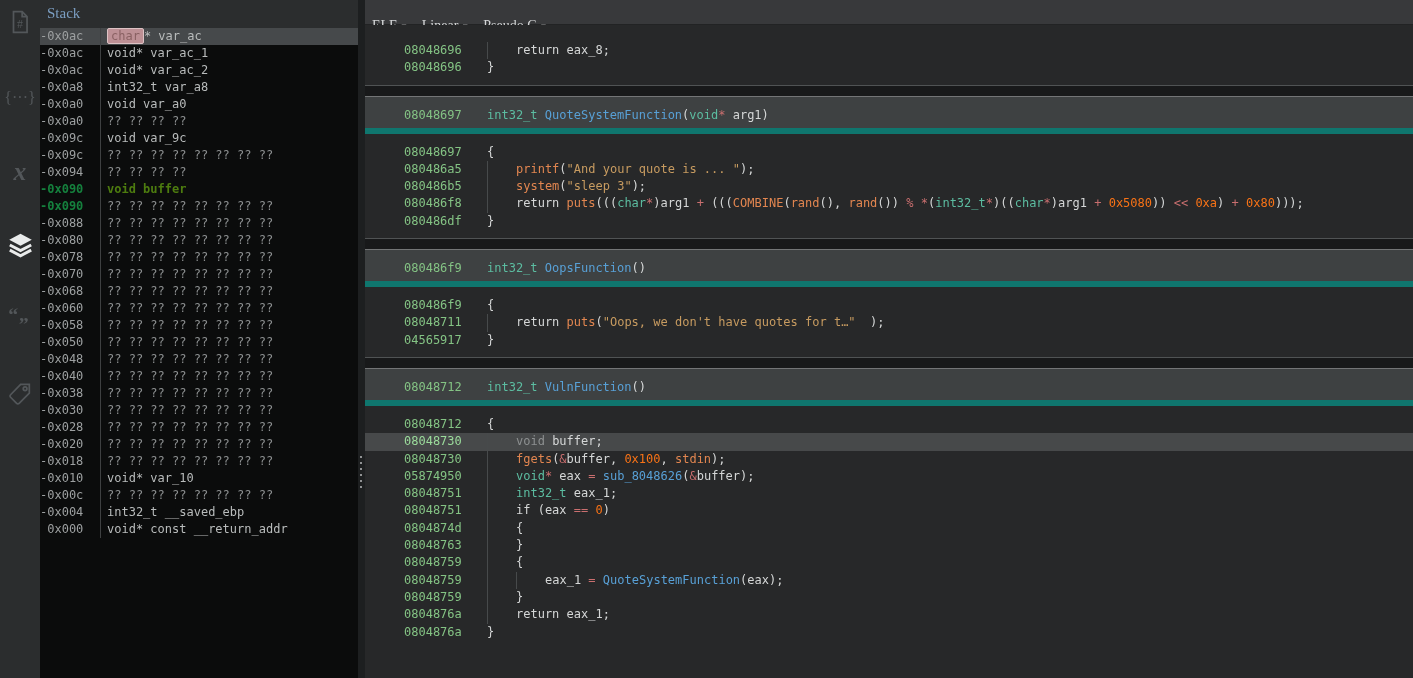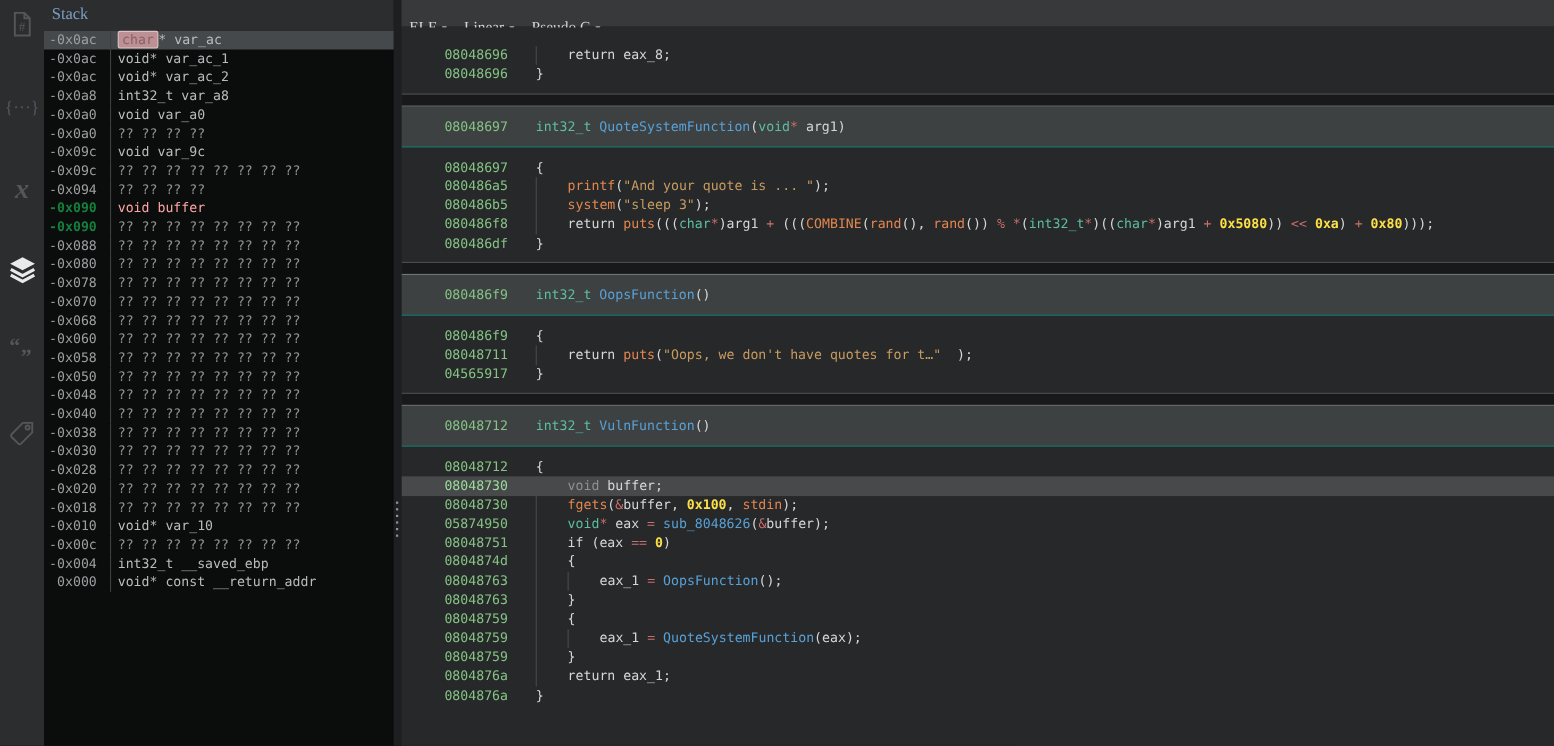--- a/index.html
+++ b/index.html
@@ -15,26 +15,26 @@
   .ic-active { fill:#e9ebeb; }
   .ic-active-stroke { stroke:#e9ebeb; fill:none; }
 
   
   #stack-panel { position:absolute; left:40px; top:0; width:318px; height:678px; background:#2b2d2e; }
   #stack-title { height:28px; line-height:26px; padding-left:7px; color:#7b9ec2;
                  font-family:"Liberation Serif", serif; font-size:15px; }
   #stack-rows { position:absolute; left:0; top:28px; right:0; bottom:0; background:#0b0c0c; }
   .srow { height:17px; line-height:17px; font-size:12px; white-space:pre; display:flex; }
   .srow.sel { background:#46494b; }
-  .saddr { display:inline-block; width:48px; text-align:right; color:#9da0a1; flex:0 0 48px; }
+  .saddr { display:inline-block; width:48px; color:#9da0a1; flex:0 0 48px; }
   .saddr.em { color:#15803d; font-weight:bold; }
   .sdiv { display:inline-block; width:13px; flex:0 0 13px; border-right:1px solid #3e4041; }
   .scontent { padding-left:6px; color:#b9bcbc; }
   .scontent.bytes { color:#8d9091; }
-  .scontent.emt { color:#fca5a5; font-weight:normal; }
+  .scontent.emt { color:#4d7c0f; font-weight:bold; }
   .editbox { display:inline-block; background:#bd9095; border:1px solid #dcc2c4; border-radius:2px;
              color:#8a6163; padding:0 3px; line-height:14px; }
 
   
   #splitter { position:absolute; left:358px; top:0; width:7px; height:678px; background:#1d1f20; }
   #splitter .dot { position:absolute; left:2px; width:2px; height:2px; background:#919394; }
 
   
   #right-panel { position:absolute; left:365px; top:0; width:1048px; height:678px; background:#272829; }
   #menu-bar { height:25px; background:#38393b; border-bottom:1px solid #222324;
@@ -47,30 +47,30 @@
   #code-sections { padding-top:7px; }
 
   .cl { height:17.3px; line-height:17.3px; font-size:12px; white-space:pre; }
   .cl.hl { background:#47494a; }
   .caddr { display:inline-block; width:58px; margin-left:39px; color:#84c384; }
   .cl.hl .caddr { color:#9bdb9b; }
   .cspace { display:inline-block; width:25px; }
   .guide { display:inline-block; width:29px; height:17.3px; vertical-align:top; border-left:1px solid #474a4b; }
 
   .sep { height:12px; background:#18191a; border-top:1px solid #505354; border-bottom:1px solid #737576; margin-top:4px; }
-  .fnh { height:37px; line-height:37px; background:#3e4142; border-bottom:1px solid #0f766e;
+  .fnh { height:37px; line-height:37px; background:#3e4142; border-bottom:6px solid #0f766e;
          font-size:12px; white-space:pre; }
   .fbody { padding-top:10px; padding-bottom:4px; }
 
   .tk-p  { color:#d5d7d7; }
   .tk-ty { color:#5cbda1; }
   .tk-fi { color:#e28650; }
   .tk-fl { color:#58a0d6; }
   .tk-s  { color:#c79b60; }
-  .tk-n  { color:#fde047;font-weight:bold; }
+  .tk-n  { color:#f97316; }
   .tk-o  { color:#ca6f6f; }
   .tk-d  { color:#8d9091; }
 </style>
 </head>
 <body>
 
 <div id="icon-rail">
   <div class="rail-icon" style="top:8px;">
     <svg width="26" height="26" viewBox="0 0 24 24">
       <path class="ic-stroke" d="M6 2.5 H14 L18.5 7 V21.5 H6 Z"></path>
@@ -182,23 +182,23 @@
           <div class="cl"><span class="caddr">08048711</span><span class="cspace"></span><span class="guide"></span><span class="tk-p">return </span><span class="tk-fi">puts</span><span class="tk-p">(</span><span class="tk-s">"Oops, we don't have quotes for t…"</span><span class="tk-p">  );</span></div>
           <div class="cl"><span class="caddr">04565917</span><span class="cspace"></span><span class="tk-p">}</span></div>
         </div>
         <div class="sep"></div>
         <div class="fnh"><span class="caddr">08048712</span><span class="cspace"></span><span class="tk-ty">int32_t</span><span class="tk-p"> </span><span class="tk-fl">VulnFunction</span><span class="tk-p">()</span></div>
         <div class="fbody">
           <div class="cl"><span class="caddr">08048712</span><span class="cspace"></span><span class="tk-p">{</span></div>
           <div class="cl hl"><span class="caddr">08048730</span><span class="cspace"></span><span class="guide"></span><span class="tk-d">void </span><span class="tk-p">buffer;</span></div>
           <div class="cl"><span class="caddr">08048730</span><span class="cspace"></span><span class="guide"></span><span class="tk-fi">fgets</span><span class="tk-p">(</span><span class="tk-o">&amp;</span><span class="tk-p">buffer, </span><span class="tk-n">0x100</span><span class="tk-p">, </span><span class="tk-fi">stdin</span><span class="tk-p">);</span></div>
           <div class="cl"><span class="caddr">05874950</span><span class="cspace"></span><span class="guide"></span><span class="tk-ty">void</span><span class="tk-o">*</span><span class="tk-p"> eax </span><span class="tk-o">=</span><span class="tk-p"> </span><span class="tk-fl">sub_8048626</span><span class="tk-p">(</span><span class="tk-o">&amp;</span><span class="tk-p">buffer);</span></div>
+          <div class="cl"><span class="caddr">08048751</span><span class="cspace"></span><span class="guide"></span><span class="tk-ty">int32_t</span><span class="tk-p"> eax_1;</span></div>
           <div class="cl"><span class="caddr">08048751</span><span class="cspace"></span><span class="guide"></span><span class="tk-p">if (eax </span><span class="tk-o">==</span><span class="tk-p"> </span><span class="tk-n">0</span><span class="tk-p">)</span></div>
           <div class="cl"><span class="caddr">0804874d</span><span class="cspace"></span><span class="guide"></span><span class="tk-p">{</span></div>
-          <div class="cl"><span class="caddr">08048763</span><span class="cspace"></span><span class="guide"></span><span class="guide"></span><span class="tk-p">eax_1 </span><span class="tk-o">=</span><span class="tk-p"> </span><span class="tk-fl">OopsFunction</span><span class="tk-p">();</span></div>
           <div class="cl"><span class="caddr">08048763</span><span class="cspace"></span><span class="guide"></span><span class="tk-p">}</span></div>
           <div class="cl"><span class="caddr">08048759</span><span class="cspace"></span><span class="guide"></span><span class="tk-p">{</span></div>
           <div class="cl"><span class="caddr">08048759</span><span class="cspace"></span><span class="guide"></span><span class="guide"></span><span class="tk-p">eax_1 </span><span class="tk-o">=</span><span class="tk-p"> </span><span class="tk-fl">QuoteSystemFunction</span><span class="tk-p">(eax);</span></div>
           <div class="cl"><span class="caddr">08048759</span><span class="cspace"></span><span class="guide"></span><span class="tk-p">}</span></div>
           <div class="cl"><span class="caddr">0804876a</span><span class="cspace"></span><span class="guide"></span><span class="tk-p">return eax_1;</span></div>
           <div class="cl"><span class="caddr">0804876a</span><span class="cspace"></span><span class="tk-p">}</span></div>
         </div>
       </div>
   </div>
 </div>

